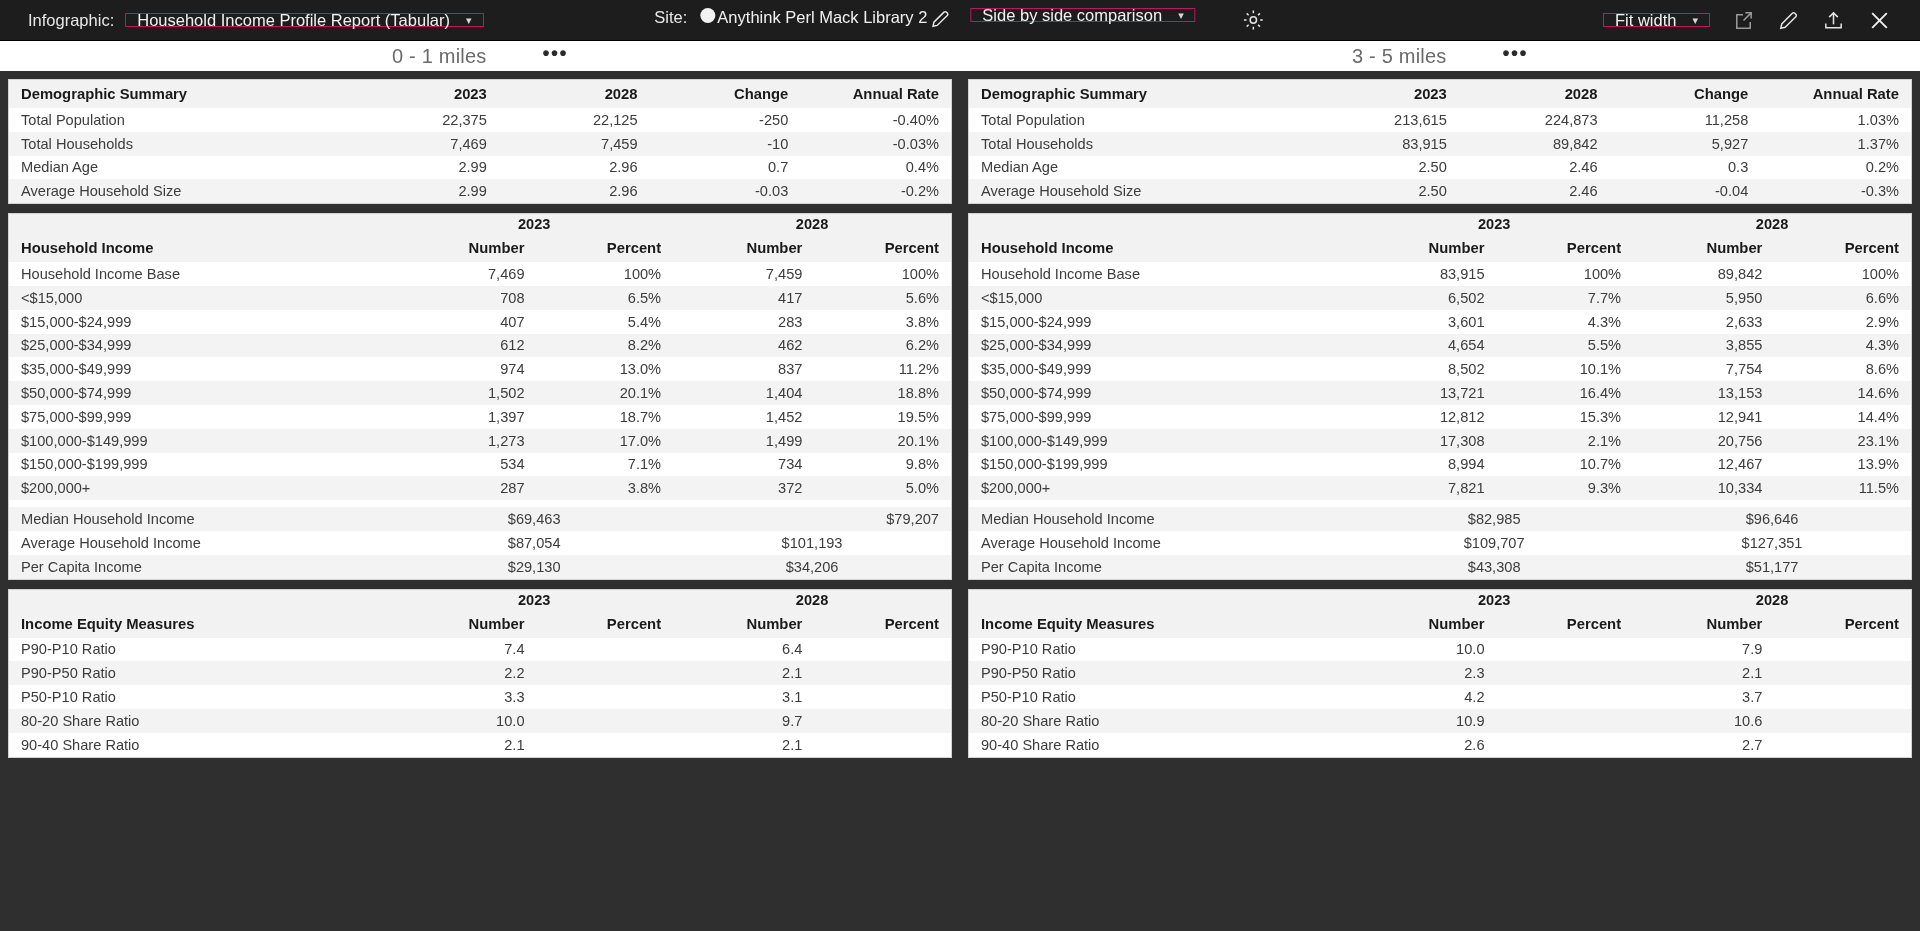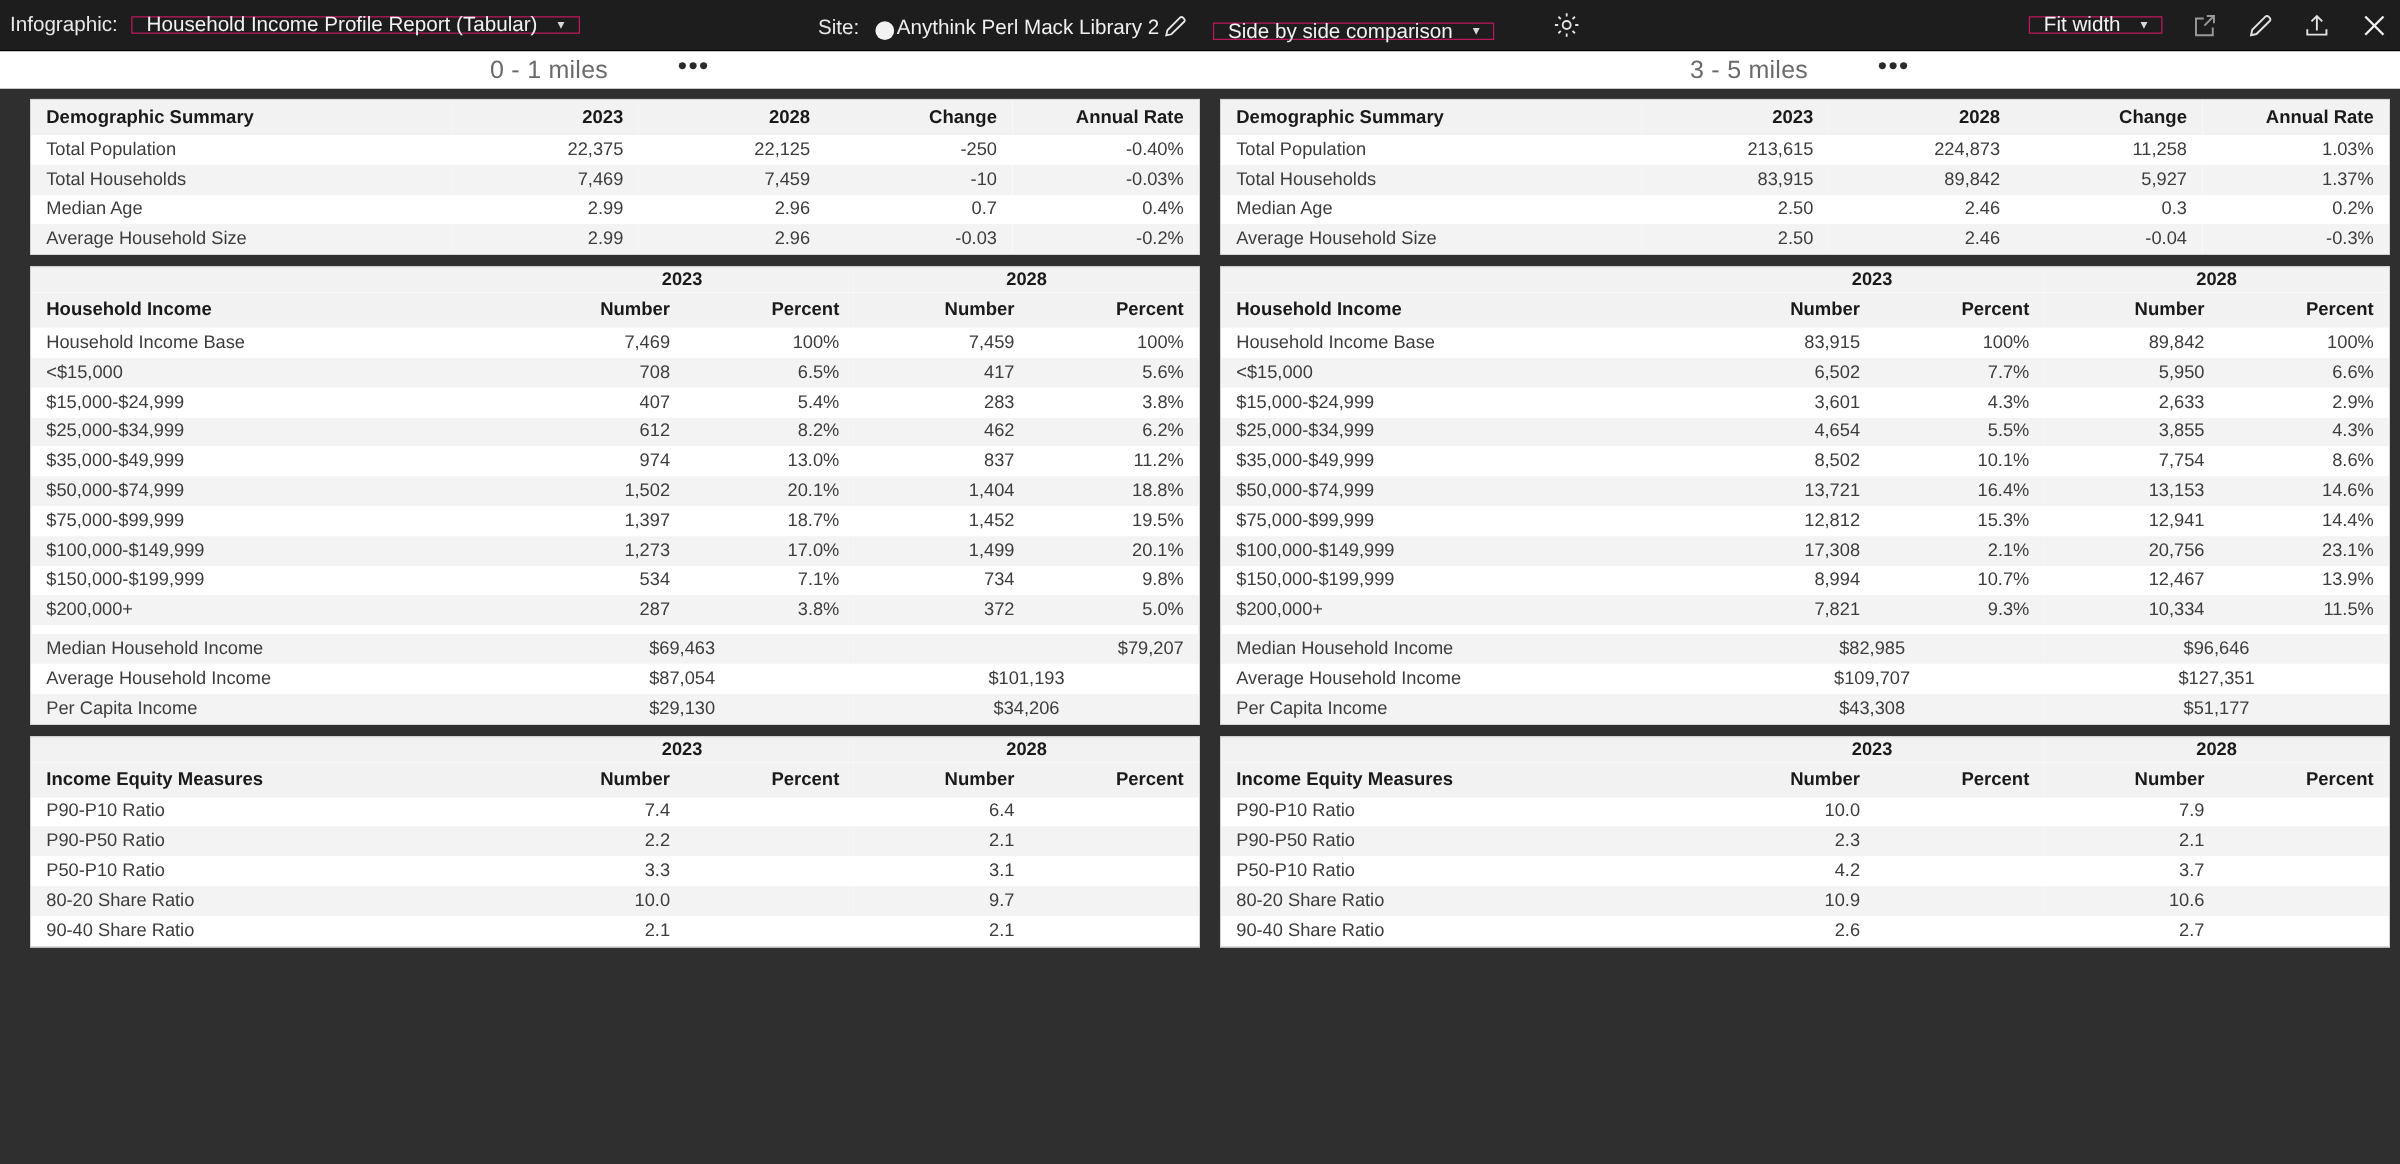--- a/index.html
+++ b/index.html
@@ -9,21 +9,21 @@
     font-family: "Liberation Sans", sans-serif;
     overflow: hidden;
   }
 
   
   .toolbar {
     height: 41px;
     background: #1d1d1d;
     display: flex;
     align-items: center;
-    padding: 0 8px;
+    padding: 0 28px;
     position: relative;
     border-bottom: 1px solid #000;
   }
   .tb-label {
     color: #e8e8e8;
     font-size: 16.5px;
     margin-right: 11px;
     white-space: nowrap;
   }
   .tb-select {
@@ -39,21 +39,21 @@
     white-space: nowrap;
     cursor: pointer;
   }
   .tb-select .chev { font-size: 11px; color: #d8d8d8; line-height: 1; }
 
   .tb-center {
     position: absolute;
     left: 50%;
     transform: translateX(-50%);
     display: flex;
-    align-items: flex-end;
+    align-items: flex-start;
     gap: 2px;
     white-space: nowrap;
   }
   .site-dot {
     width: 15px; height: 15px;
     border-radius: 50%;
     background: #f2f2f2;
     display: inline-block;
     flex: 0 0 auto;
   }
@@ -103,21 +103,21 @@
     font-weight: 700;
     padding-bottom: 7px;
   }
 
   
   .canvas {
     height: calc(931px - 41px - 30px);
     background: #2f2f2f;
     display: flex;
     gap: 16px;
-    padding: 8px 8px 0 24px;
+    padding: 8px 8px 0 8px;
     overflow: hidden;
   }
   .panel {
     width: 50%;
     display: flex;
     flex-direction: column;
     gap: 9px;
     overflow: hidden;
   }
 

